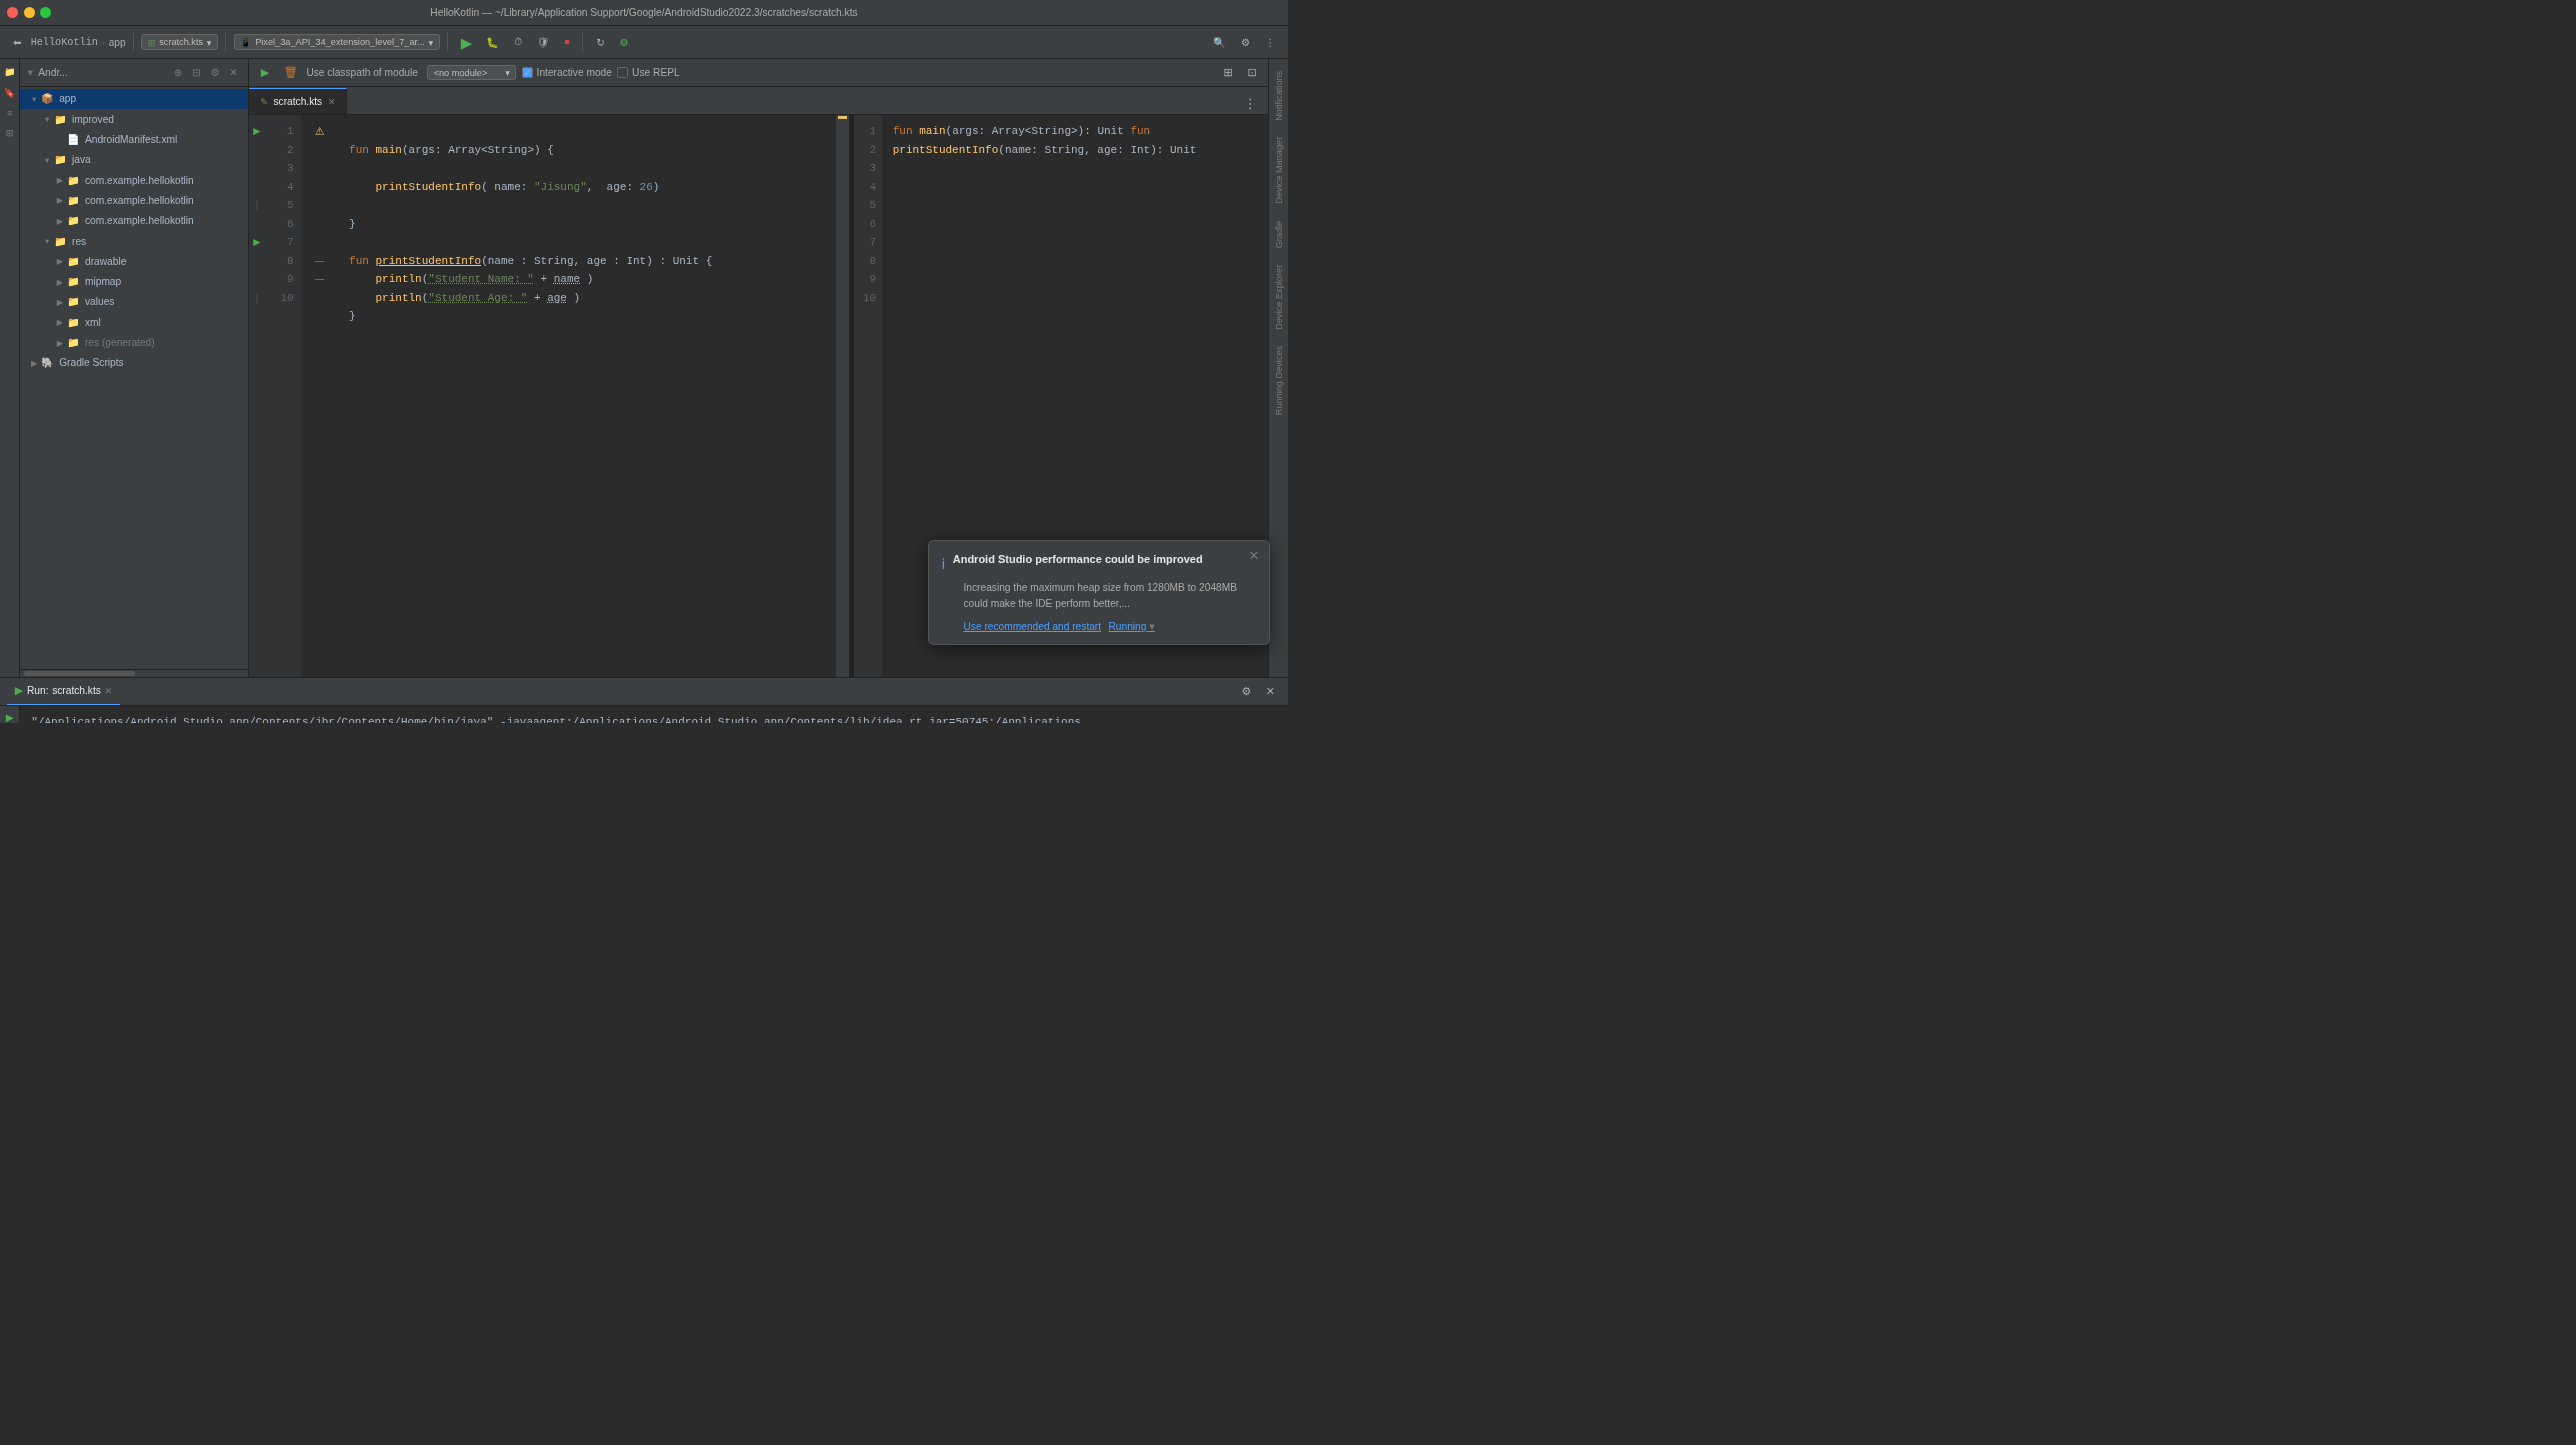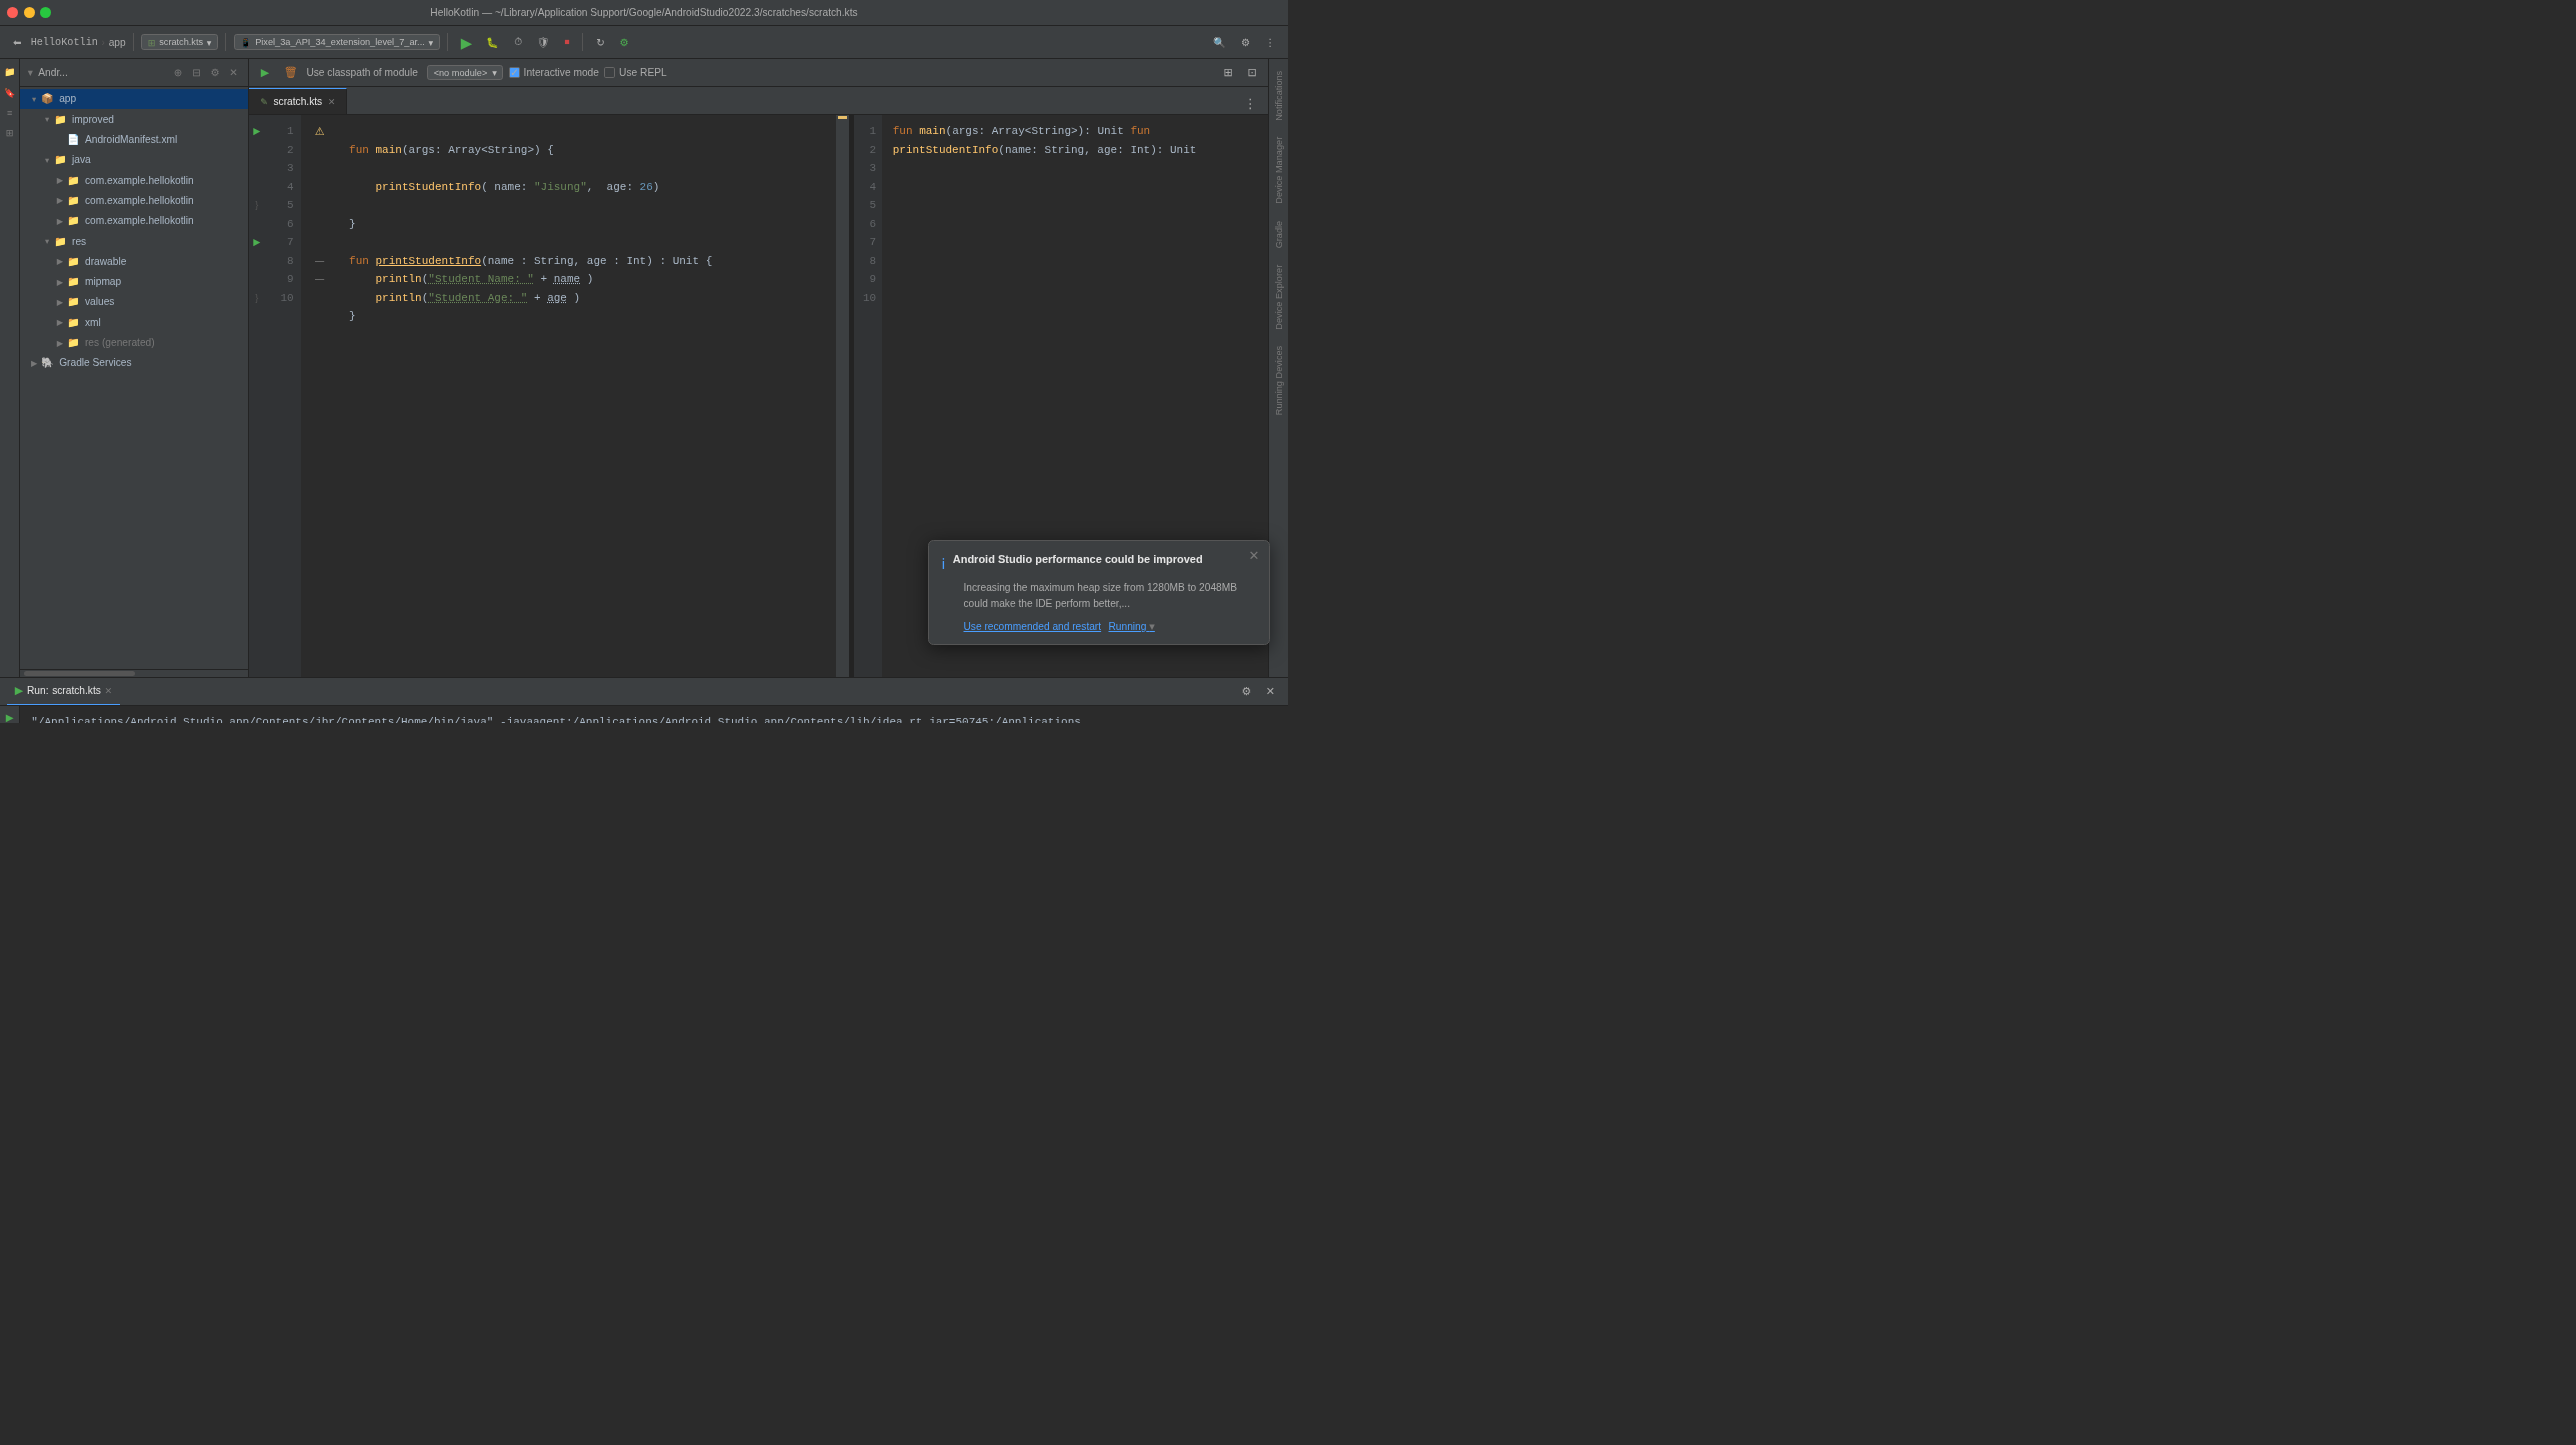--- a/index.html
+++ b/index.html
@@ -225,21 +225,21 @@
     .scratch-toolbar-btn.delete { color: #cc7832; }
     .module-selector {
       background: #4c5052;
       border: 0.9px solid #666;
       border-radius: 2.8px;
       padding: 0.9px 5.5px;
       color: #bbb;
       font-size: 9.2px;
       display: flex;
       align-items: center;
-      gap: 5px;
+      gap: 18px;
       height: 15px;
     }
     .checkbox-label {
       display: flex;
       align-items: center;
       gap: 3.7px;
       font-size: 10.2px;
       color: #aaa;
     }
     .checkbox {
@@ -788,21 +788,21 @@
         <span class="tree-indent" style="width:29.5px;display:inline-block;"></span>
         <span class="tree-arrow">▶</span>
         <span class="tree-icon folder-icon">📁</span>
         <span class="tree-label muted">res (generated)</span>
       </div>
 
       <div class="tree-item">
         <span class="tree-indent" style="width:3.7px;display:inline-block;"></span>
         <span class="tree-arrow">▶</span>
         <span class="tree-icon gradle-icon">🐘</span>
-        <span class="tree-label">Gradle Services</span>
+        <span class="tree-label">Gradle Scripts</span>
       </div>
     </div>
 
     <div class="scrollbar-h">
       <div class="scrollbar-thumb"></div>
     </div>
   </div>
 
   <div class="editor-area">
 

